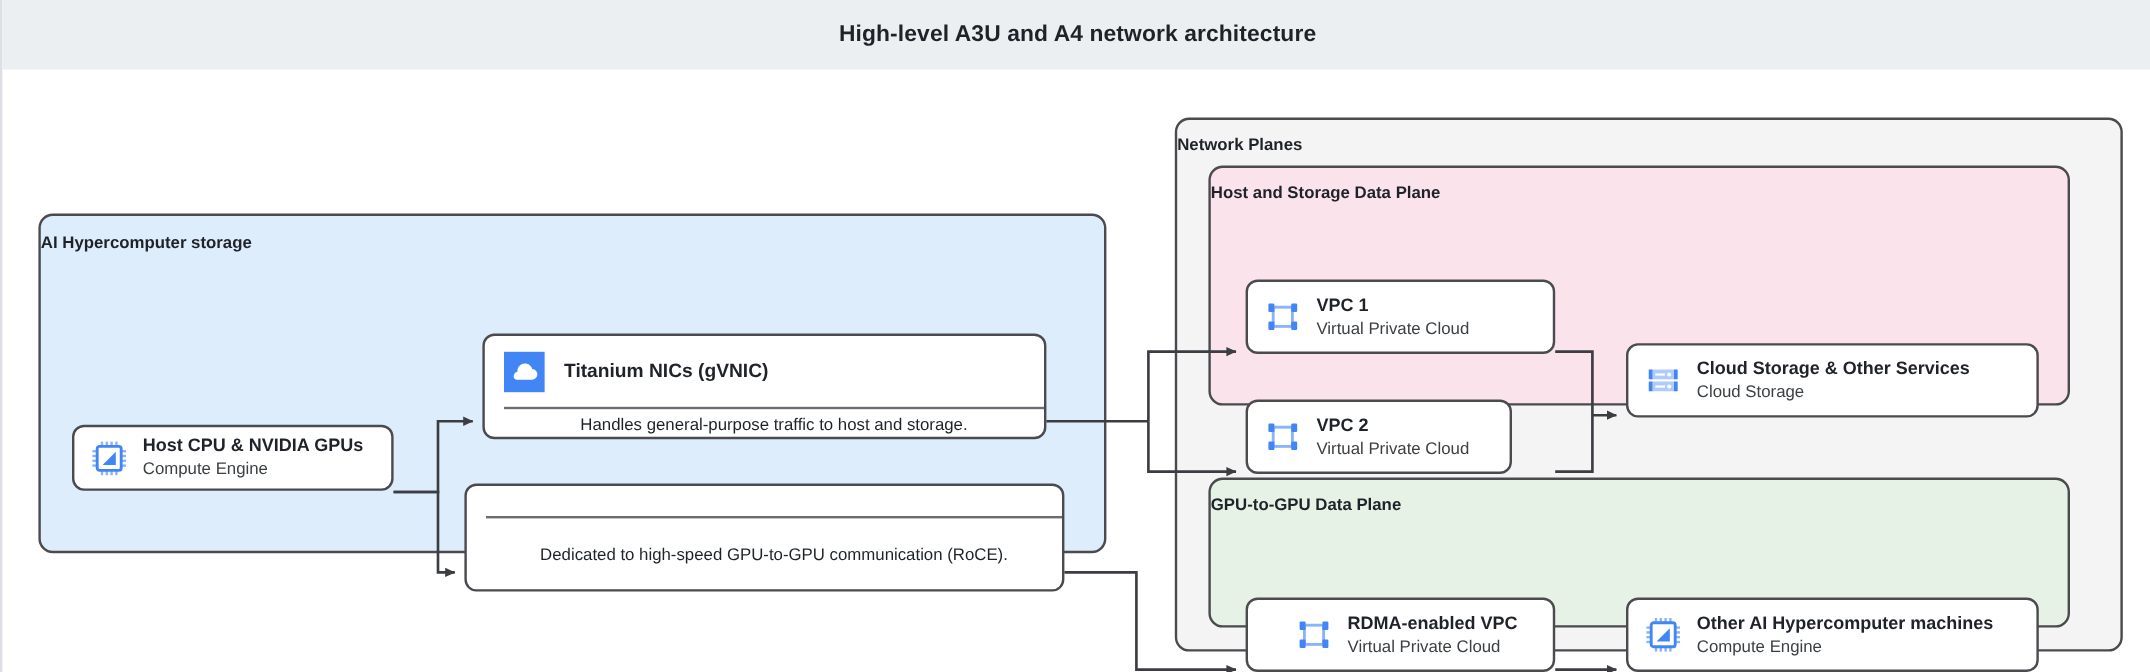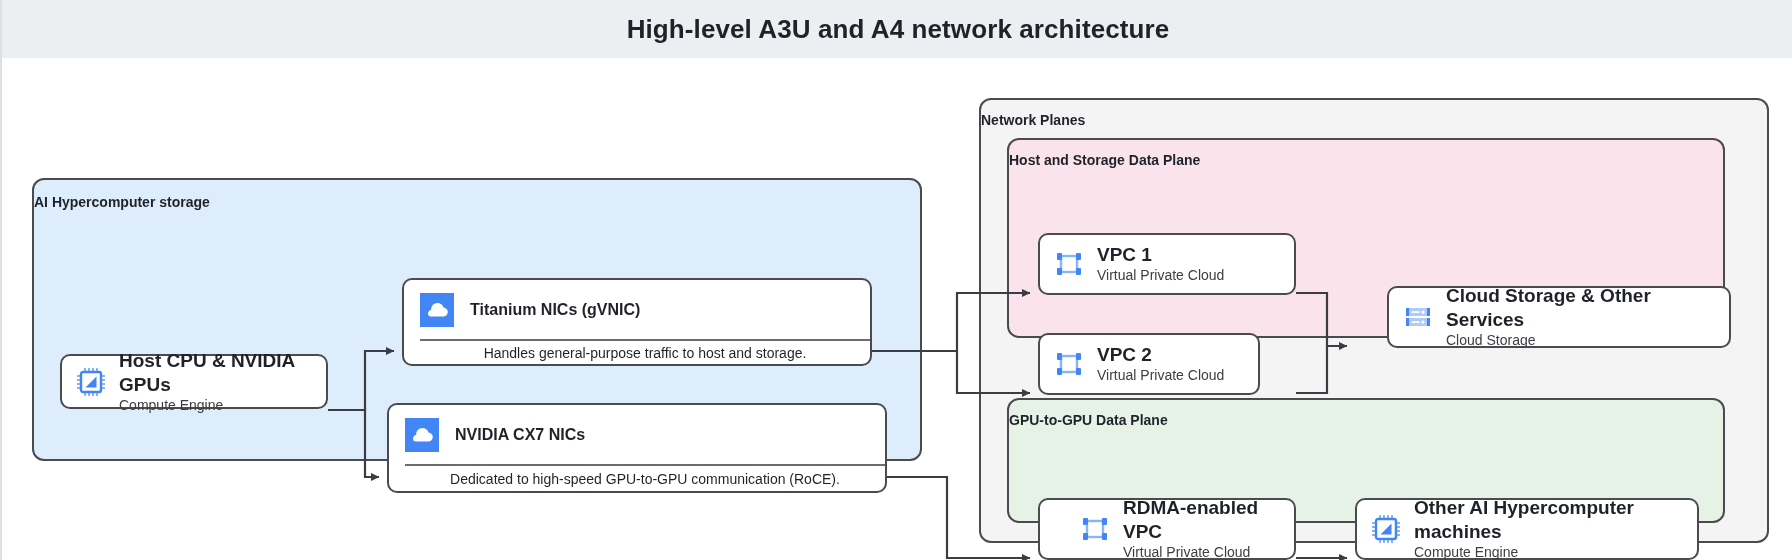--- a/index.html
+++ b/index.html
@@ -21,21 +21,21 @@
   #titlebar {
     position: absolute;
     left: 0; top: 0;
     width: 1792px; height: 58px;
     background: #eceff1;
     display: flex;
     align-items: center;
     justify-content: center;
   }
   #titlebar .title {
-    font-size: 26px;
+    font-size: 19px;
     font-weight: bold;
     color: #1f2329;
     letter-spacing: 0.1px;
   }
 
   
   #canvas {
     position: absolute;
     left: 0; top: 58px;
     width: 1792px; height: 502px;
@@ -95,21 +95,21 @@
     padding: 0 14px;
   }
   .node .icon {
     flex: 0 0 auto;
     width: 30px; height: 30px;
     margin-right: 13px;
     display: block;
   }
   .node .labels { display: flex; flex-direction: column; justify-content: center; line-height: 1.26; }
   .node .n-title {
-    font-size: 19px; font-weight: bold; color: #1f2329;
+    font-size: 15px; font-weight: bold; color: #1f2329;
   }
   .node .n-sub {
     font-size: 14px; color: #3c4043;
   }
 
   
   .cardbox {
     position: absolute;
     background: #ffffff;
     border: 2px solid #4a4a4f;
@@ -131,21 +131,21 @@
     font-size: 14px; color: #1f2329;
     text-align: center;
   }
 
   #card-titanium { left: 400px; top: 220px; width: 470px; height: 88px; }
   #card-cx7      { left: 385px; top: 345px; width: 500px; height: 90px; }
 
   #node-hostcpu  { left: 58px; top: 296px; width: 268px; height: 55px; }
   #node-vpc1     { left: 1036px; top: 175px; width: 258px; height: 62px; }
   #node-vpc2     { left: 1036px; top: 275px; width: 222px; height: 62px; }
-  #node-storage  { left: 1353px; top: 228px; width: 344px; height: 62px; margin-left: 32px; }
+  #node-storage  { left: 1353px; top: 228px; width: 344px; height: 62px; }
   #node-rdma     { left: 1036px; top: 440px; width: 258px; height: 62px; padding-left: 40px; }
   #node-othermachines { left: 1353px; top: 440px; width: 344px; height: 62px; }
 
   
   #wires {
     position: absolute;
     left: 0; top: 0;
     width: 1792px; height: 560px;
     pointer-events: none;
   }
@@ -208,27 +208,20 @@
           <rect x="0" y="0" width="34" height="34" fill="#4285f4"></rect>
           <path d="M12.2 23.4h11.0c2.6 0 4.6-2.0 4.6-4.5 0-2.4-1.9-4.4-4.3-4.5-0.8-2.6-3.2-4.4-6.0-4.4-3.5 0-6.3 2.8-6.3 6.2 0 0.2 0 0.4 0.02 0.6-1.9 0.4-3.2 2.0-3.2 3.9 0 1.5 1.2 2.7 2.7 2.7z" fill="#ffffff"></path>
         </svg>
         <div class="c-title">Titanium NICs (gVNIC)</div>
       </div>
       <div class="rule"></div>
       <div class="desc">Handles general-purpose traffic to host and storage.</div>
     </div>
 
     <div class="cardbox" id="card-cx7">
-      <div class="head">
-        <svg class="icon" viewBox="0 0 34 34" xmlns="http://www.w3.org/2000/svg">
-          <rect x="0" y="0" width="34" height="34" fill="#4285f4"></rect>
-          <path d="M12.2 23.4h11.0c2.6 0 4.6-2.0 4.6-4.5 0-2.4-1.9-4.4-4.3-4.5-0.8-2.6-3.2-4.4-6.0-4.4-3.5 0-6.3 2.8-6.3 6.2 0 0.2 0 0.4 0.02 0.6-1.9 0.4-3.2 2.0-3.2 3.9 0 1.5 1.2 2.7 2.7 2.7z" fill="#ffffff"></path>
-        </svg>
-        <div class="c-title">NVIDIA CX7 NICs</div>
-      </div>
       <div class="rule"></div>
       <div class="desc">Dedicated to high-speed GPU-to-GPU communication (RoCE).</div>
     </div>
 
     <div class="node" id="node-hostcpu">
       <svg class="icon" viewBox="0 0 30 30" xmlns="http://www.w3.org/2000/svg">
         <g fill="#8ab4f8">
           <rect x="8" y="1" width="2" height="4"></rect>
             <rect x="12" y="1" width="2" height="4"></rect>
           <rect x="16" y="1" width="2" height="4"></rect>

